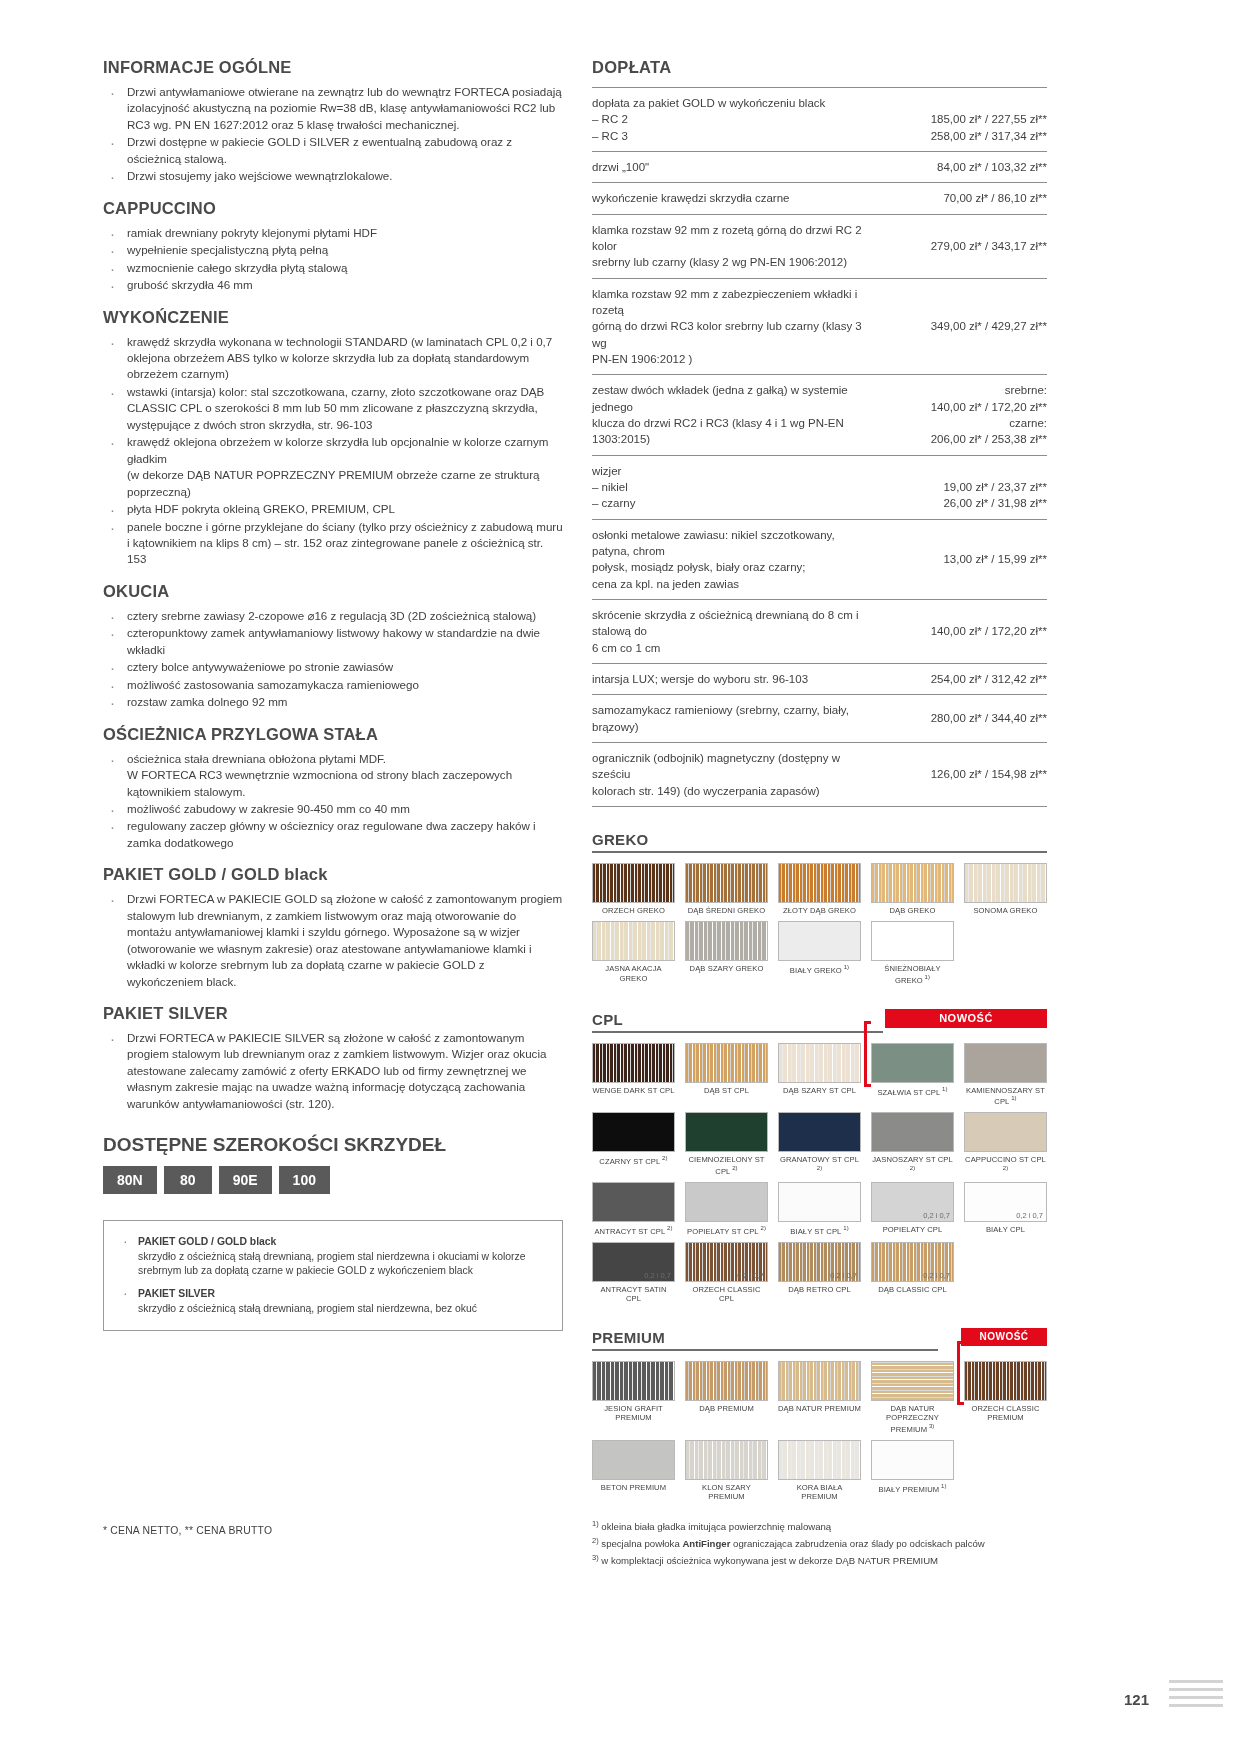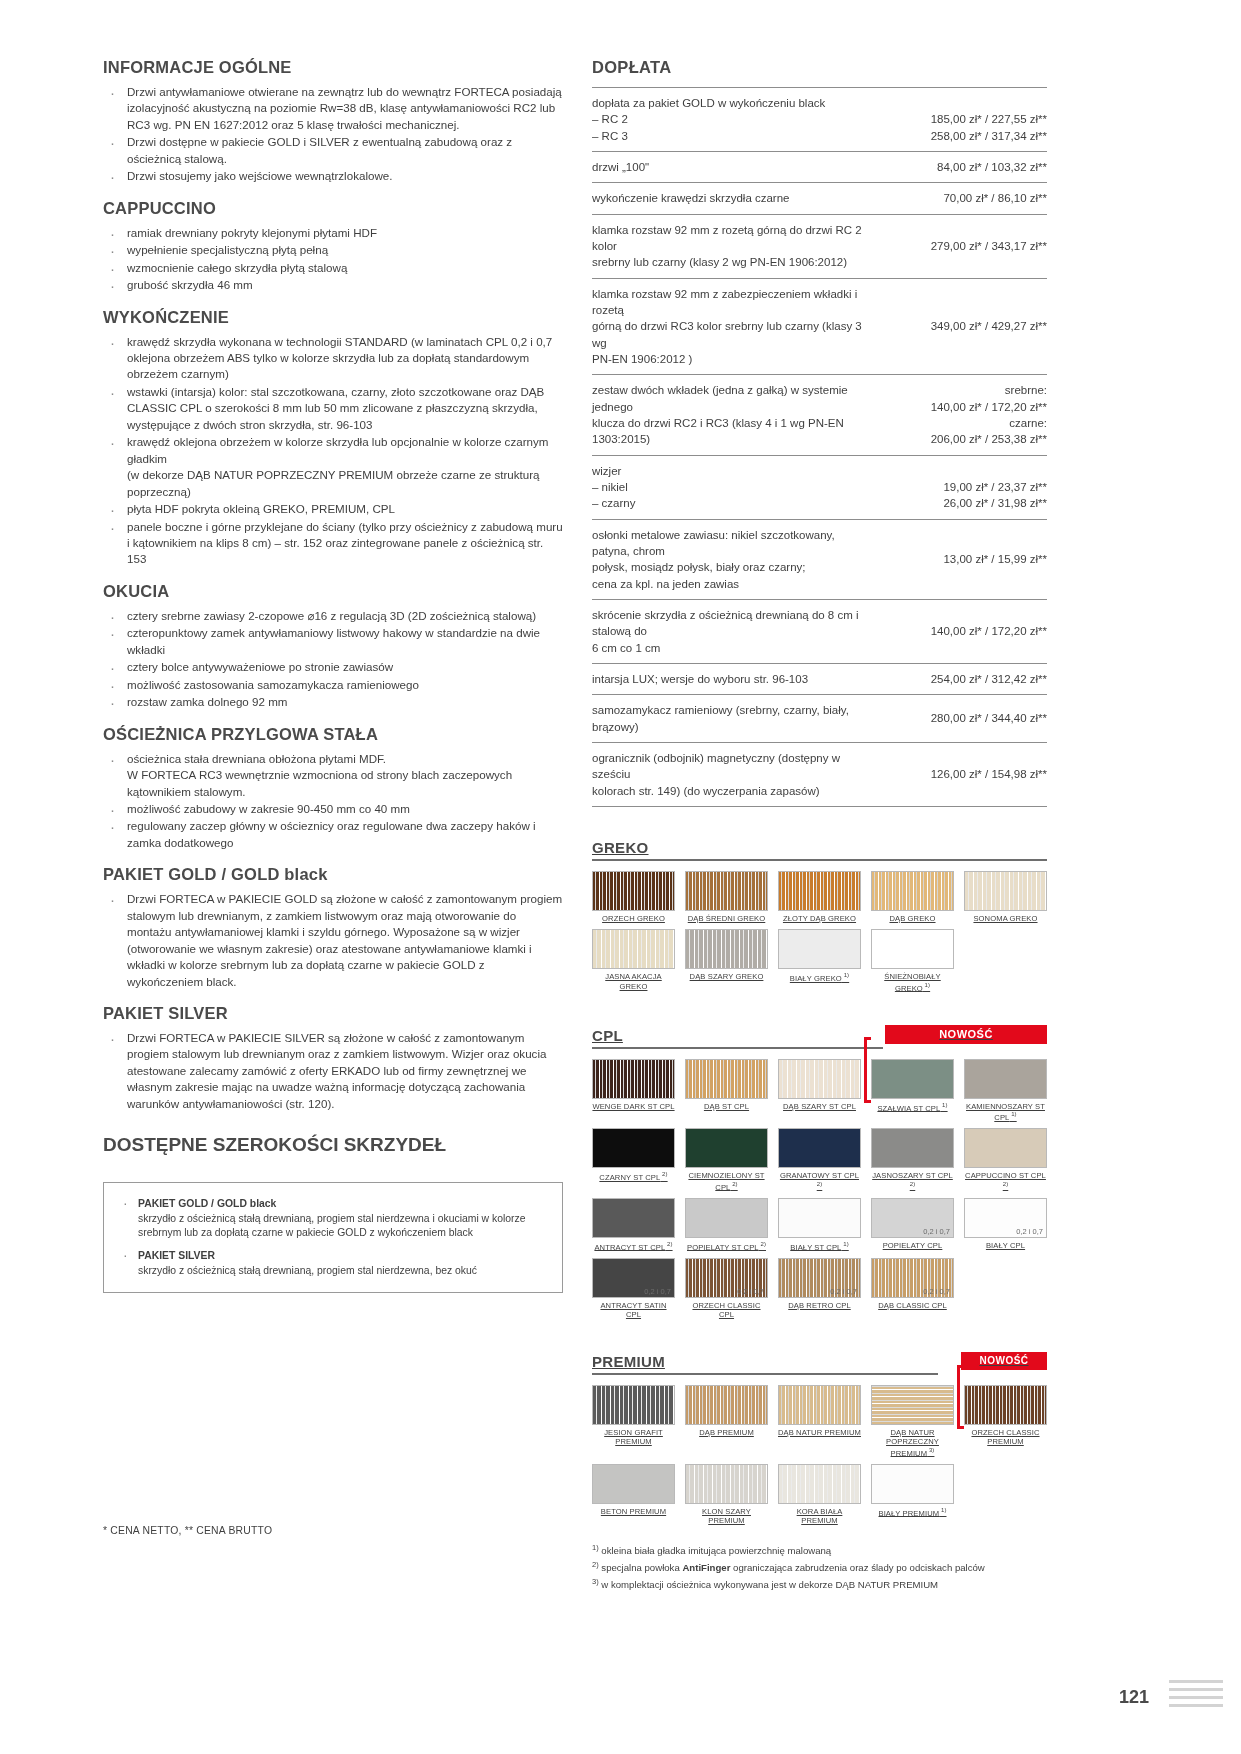--- a/index.html
+++ b/index.html
@@ -44,21 +44,21 @@
     padding: 7px 0 7px 0;
     font-size: 11.5px; line-height: 1.42; vertical-align: middle;
     color: #3f3f3f;
   }
   table.price tr:last-child td { border-bottom: 1px solid #8d8d8d; }
   table.price td.desc { width: 64%; padding-right: 8px; }
   table.price td.val  { width: 36%; text-align: right; white-space: nowrap; }
   table.price td.val .ln { display: block; }
 
   
-  .swblock { margin-top: 32px; text-decoration: underline; }
+  .swblock { margin-top: 24px; }
   .swhead {
     display: flex; align-items: flex-end; justify-content: space-between;
     position: relative;
   }
   .swtitle { font-size: 15px; font-weight: bold; color: #4a4a4a; letter-spacing:.3px; }
   .swrule { border-bottom: 2px solid #6e6e6e; margin-top: 3px; }
   .badge {
     background: #e2091b; color: #fff; font-size: 11px; font-weight: bold;
     letter-spacing: .5px; text-align: center;
     padding: 3px 0 4px 0; width: 162px;
@@ -98,21 +98,21 @@
   .notebox .ttl { font-weight: bold; display: block; }
 
   
   .fnotes { margin-top: 16px; }
   .fnotes div { font-size: 9.6px; line-height: 1.55; color: #3f3f3f; }
   .fnotes sup { font-size: 7.5px; }
   .fnotes b { font-weight: bold; }
 
   .cena { position: absolute; left: 103px; top: 1525px; font-size: 10.4px; color:#3f3f3f; letter-spacing:.2px;}
 
-  .pagenum { position: absolute; right: 92px; bottom: 46px; font-size: 18px; font-weight: bold; color: #4a4a4a; }
+  .pagenum { position: absolute; right: 92px; bottom: 46px; font-size: 15px; font-weight: bold; color: #4a4a4a; }
   .corner { position: absolute; right: 18px; bottom: 42px; width: 54px; }
   .corner i { display: block; height: 3px; background: #d3d3d3; margin-bottom: 5px; }
 </style>
 </head>
 <body>
 
 <div class="page">
 
   <div class="col-left">
     <div id="left-sections">
@@ -202,20 +202,26 @@
         <h2 class="sec">PAKIET SILVER</h2>
         <ul class="b">
           <li>
             <span class="nb">Drzwi FORTECA w PAKIECIE SILVER są złożone w całość z zamontowanym progiem stalowym lub drewnianym oraz z zamkiem listwowym. Wizjer oraz okucia atestowane zalecamy zamówić z oferty ERKADO lub od firmy zewnętrznej we własnym zakresie mając na uwadze ważną informację dotyczącą zachowania warunków antywłamaniowości (str. 120).</span>
           </li>
         </ul>
       </div>
 
     <div style="margin-top:22px">
       <h2 class="widths">DOSTĘPNE SZEROKOŚCI SKRZYDEŁ</h2>
+      <div class="wrow" id="widths-row">
+          <div class="wbox">80N</div>
+          <div class="wbox">80</div>
+          <div class="wbox">90E</div>
+          <div class="wbox">100</div>
+        </div>
     </div>
 
     <div class="notebox">
       <ul id="notebox-list">
           <li><span class="ttl">PAKIET GOLD / GOLD black</span><span>skrzydło z ościeżnicą stałą drewnianą, progiem stal nierdzewna i okuciami w kolorze srebrnym lub za dopłatą czarne w pakiecie GOLD z wykończeniem black</span></li>
           <li><span class="ttl">PAKIET SILVER</span><span>skrzydło z ościeżnicą stałą drewnianą, progiem stal nierdzewna, bez okuć</span></li>
         </ul>
     </div>
   </div>
 

